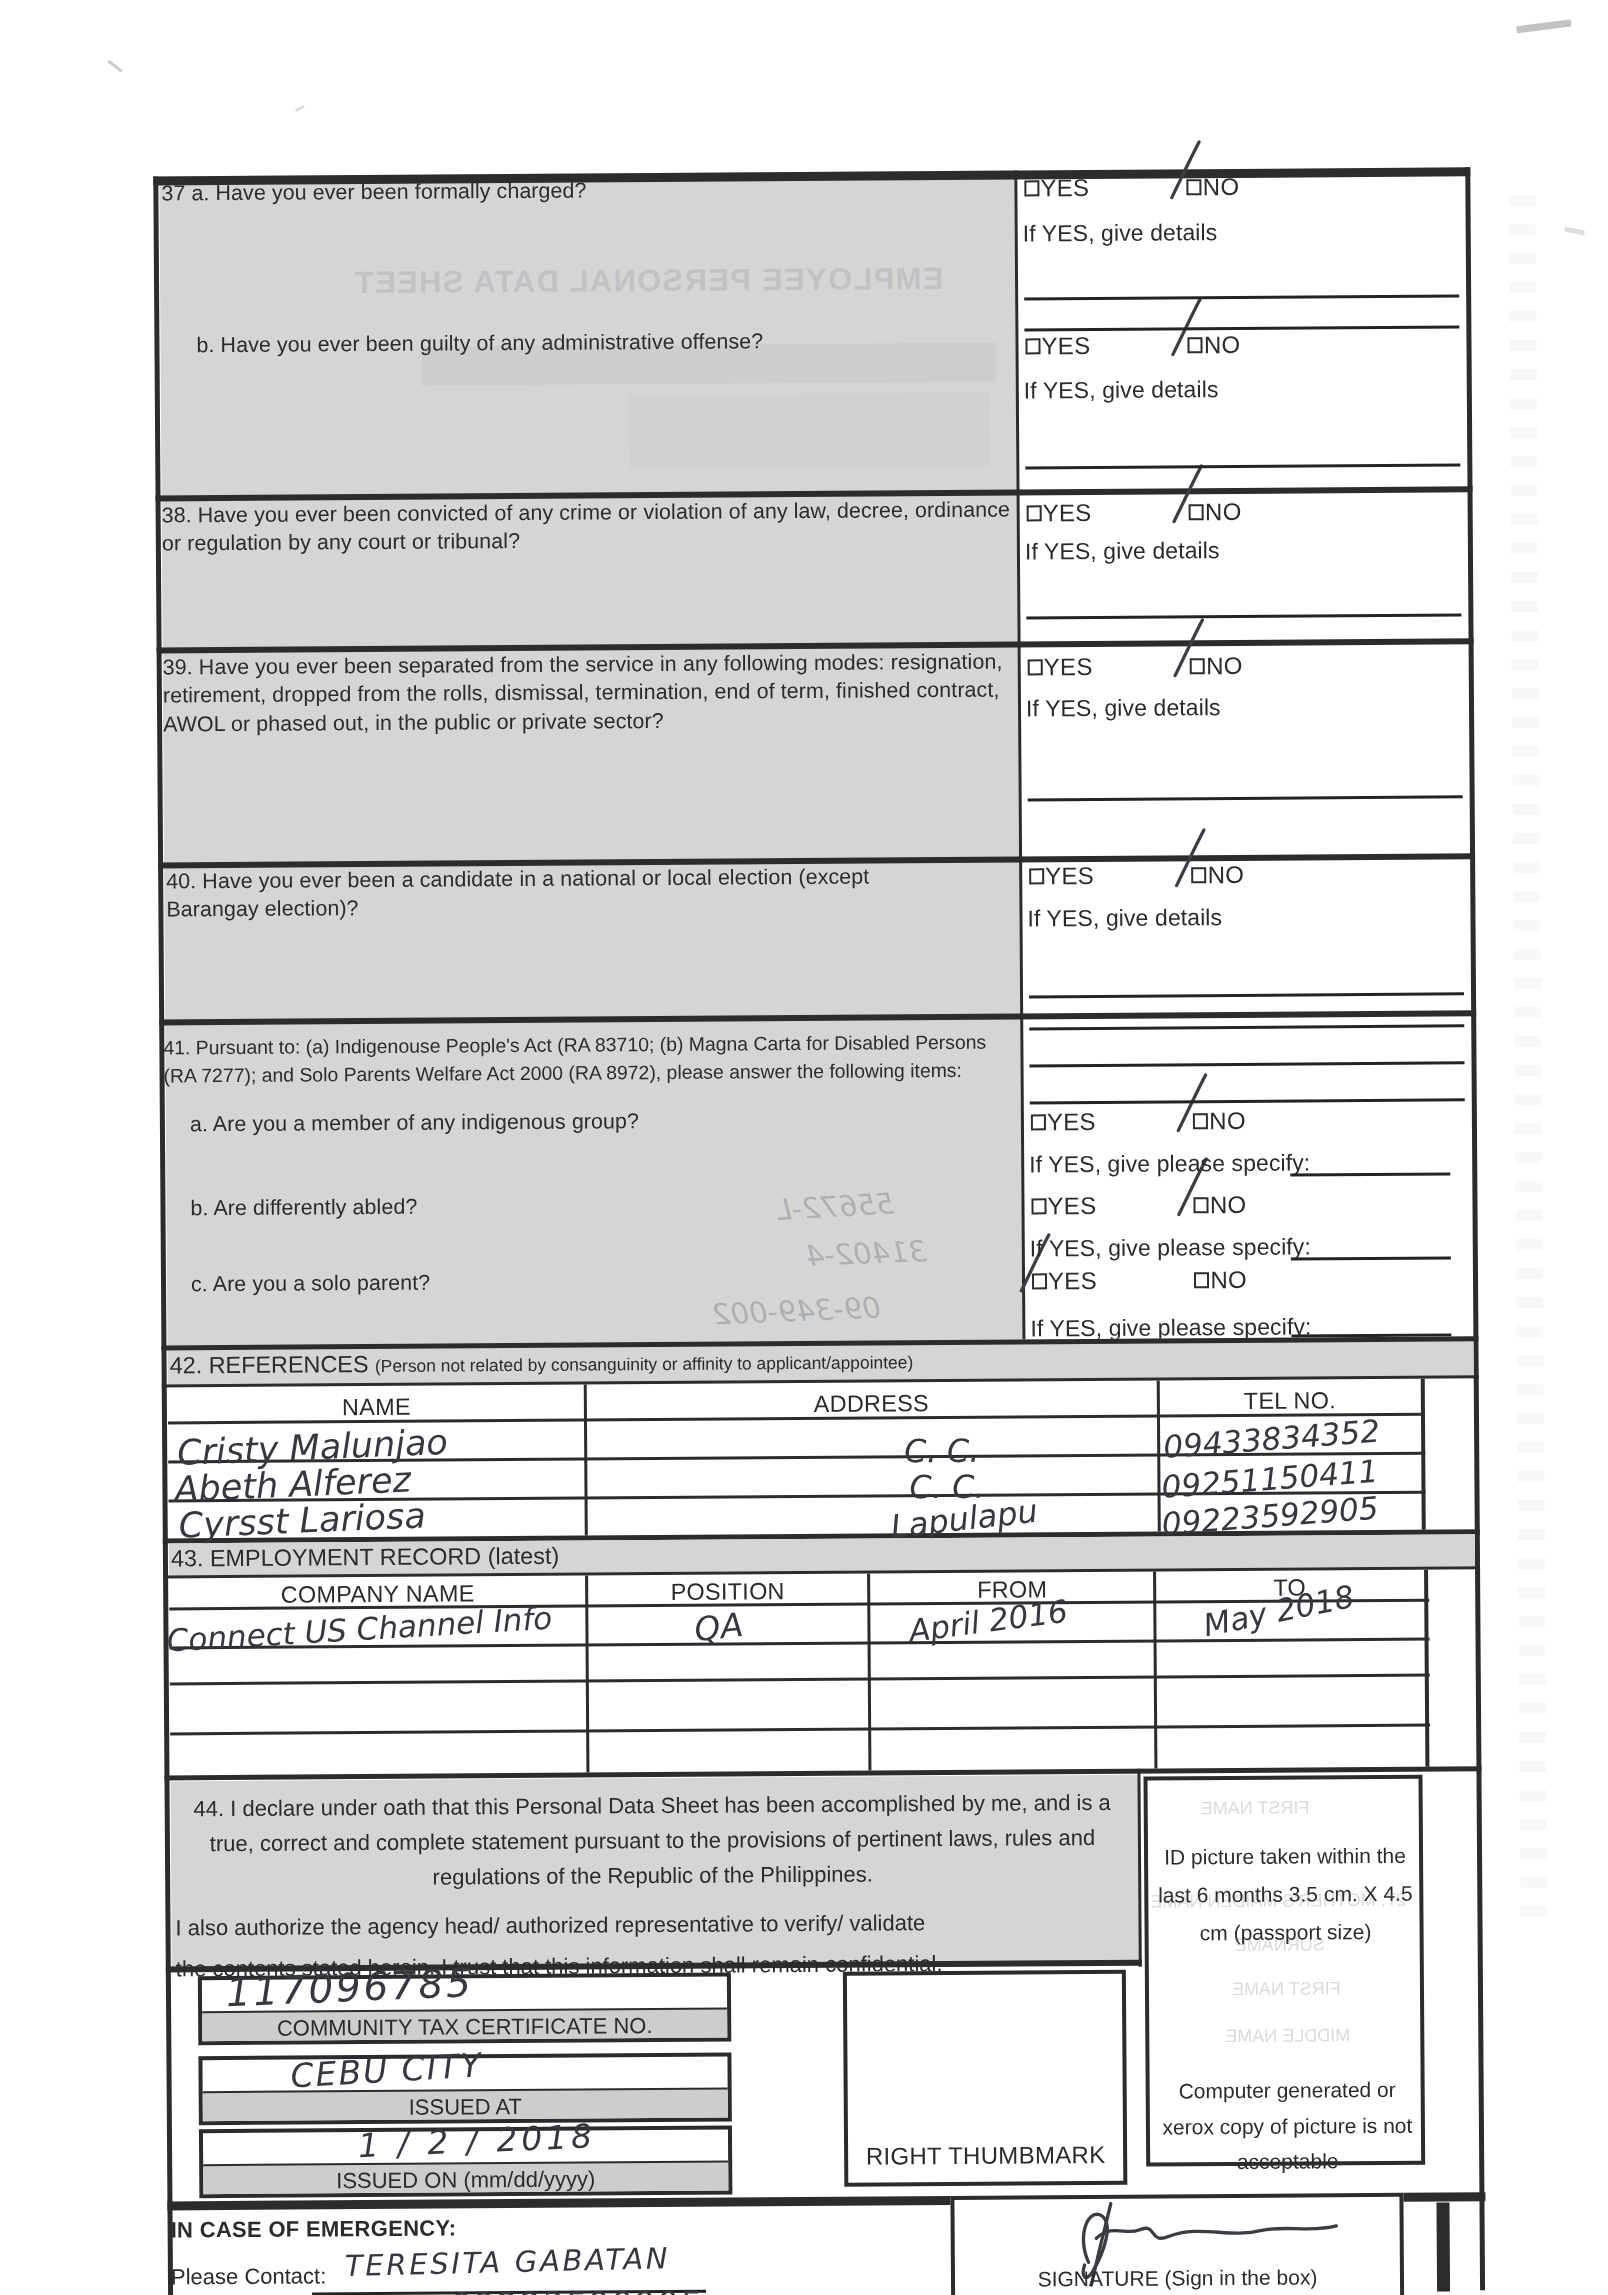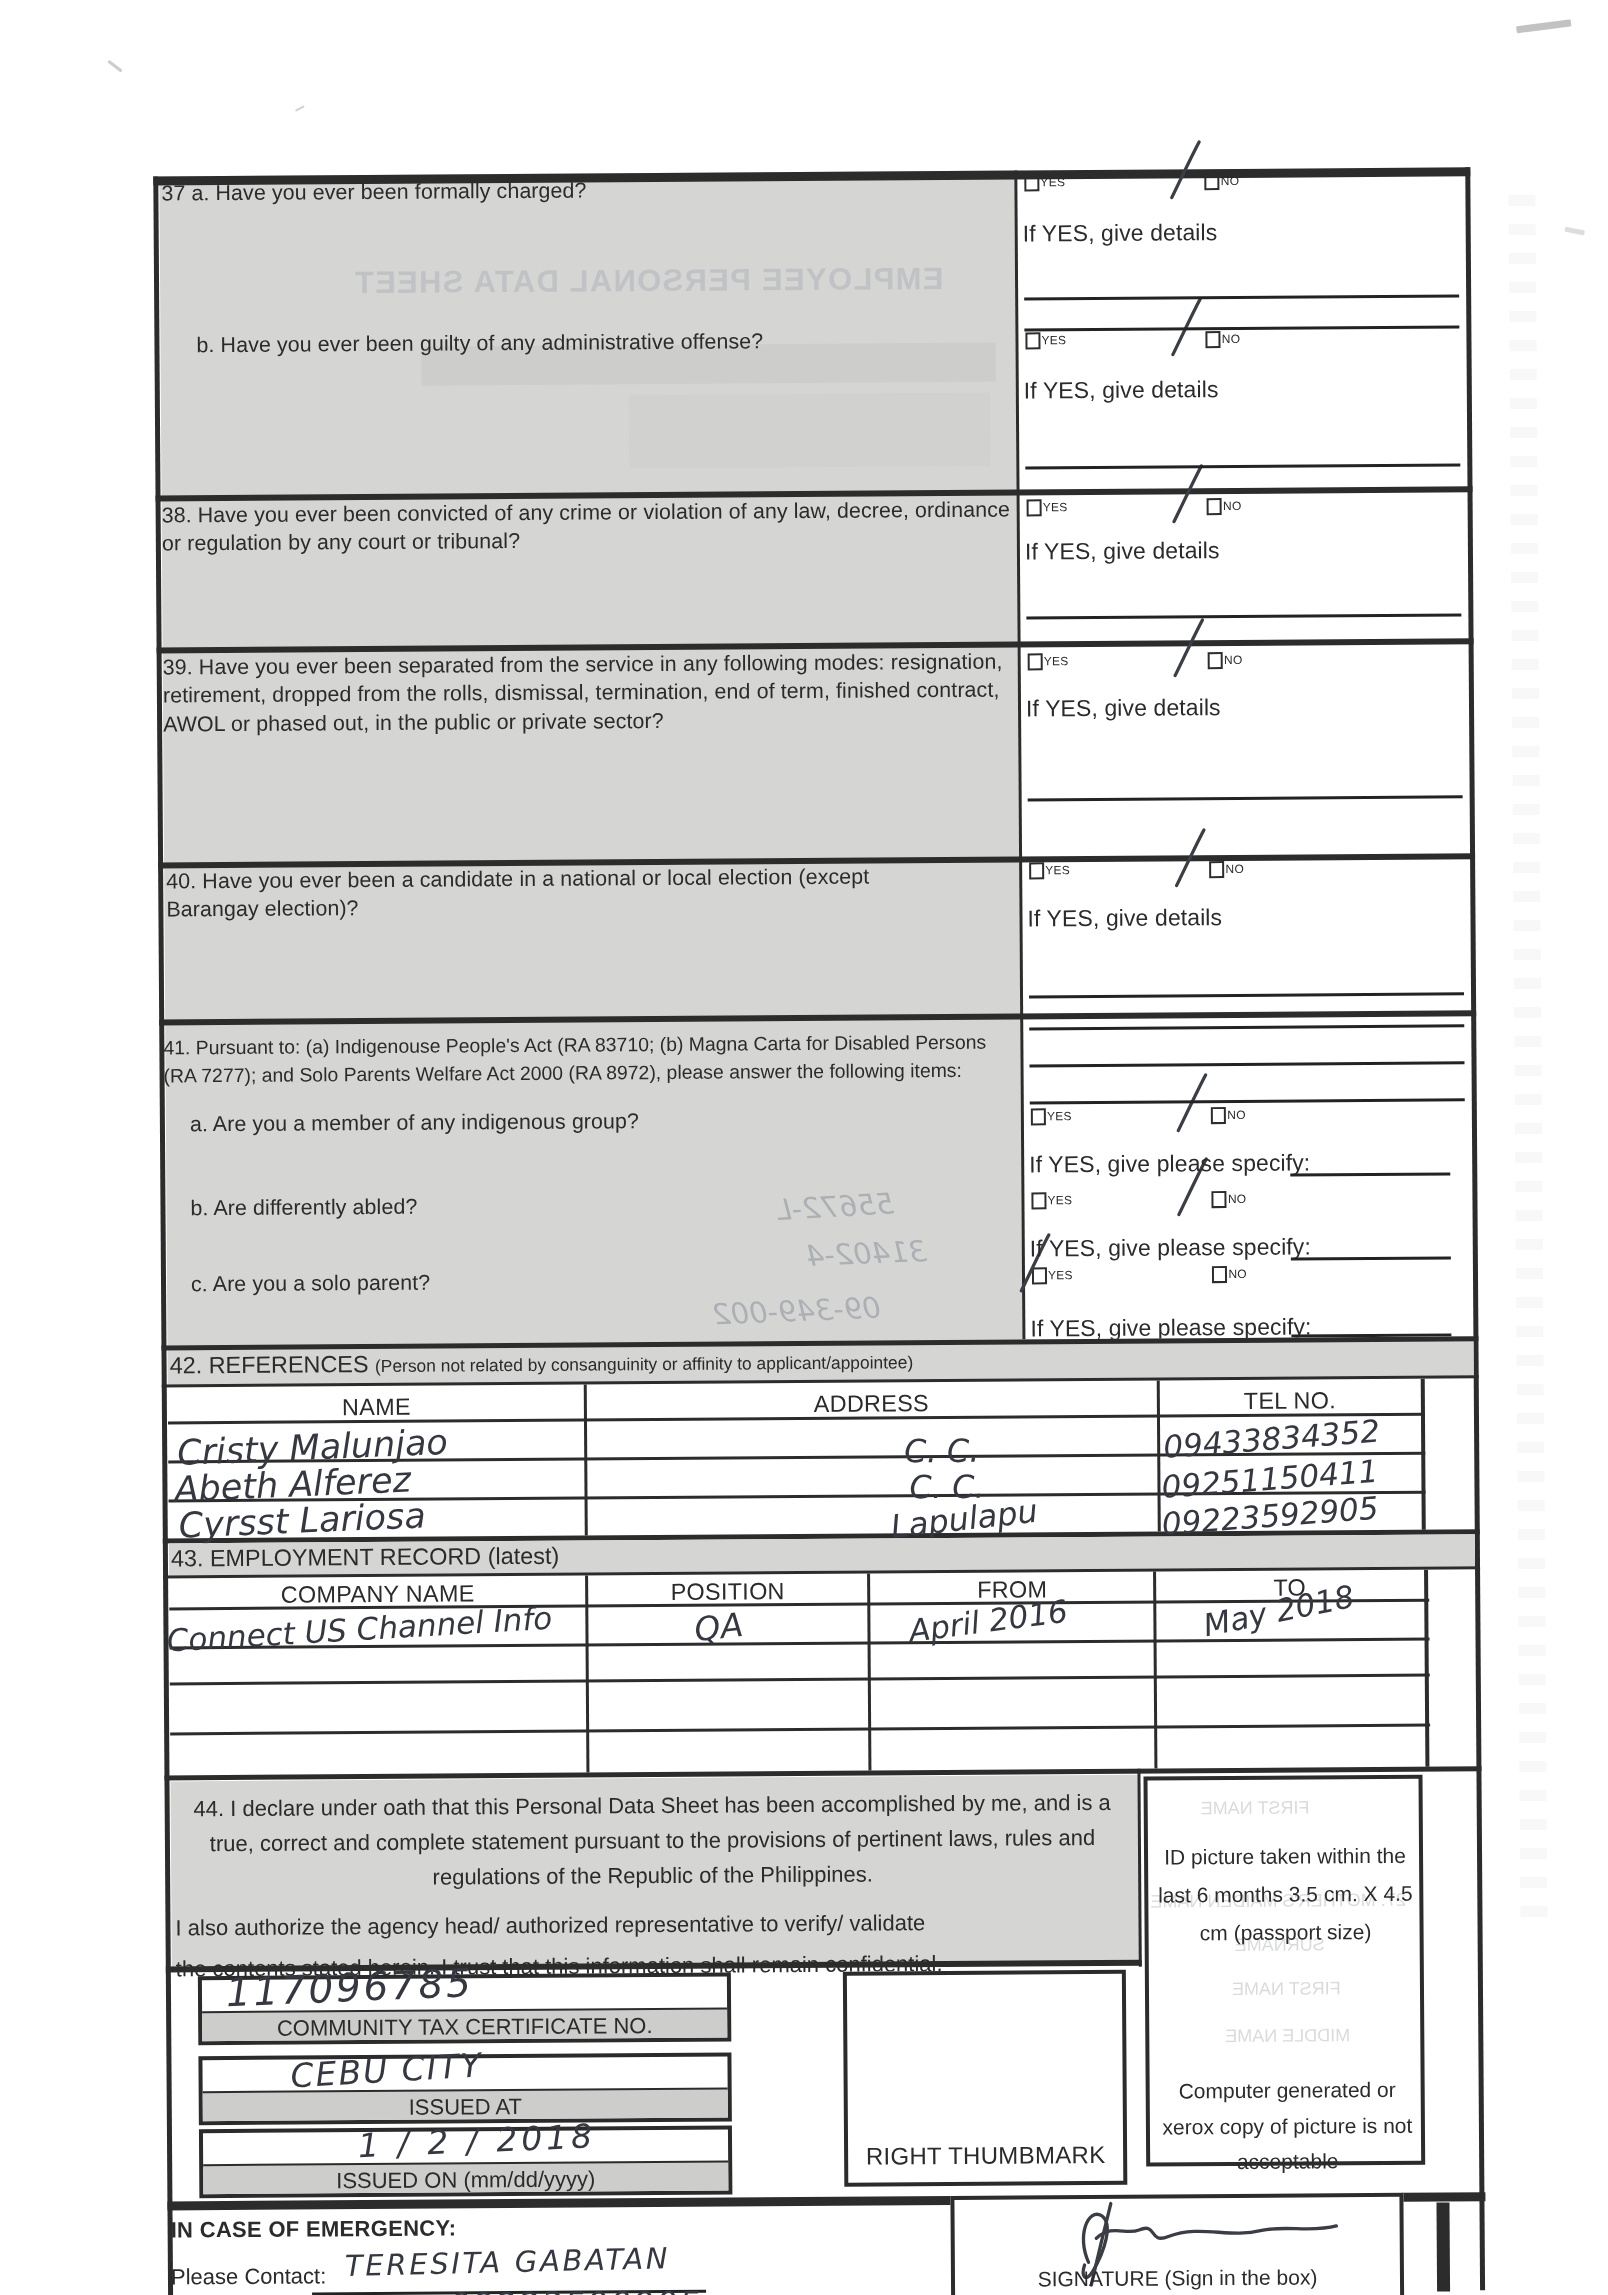--- a/index.html
+++ b/index.html
@@ -10,21 +10,21 @@
   .sheet{position:absolute;left:0;top:0;width:1609px;height:2295px;
          transform:rotate(-0.4deg);transform-origin:801px 1135px}
   .gray{background:#d5d5d3}
   .band{background:#cdcdcb}
   .hline{background:#2c2c2c}
   .vline{background:#2c2c2c}
   .uline{background:#232323;height:2.7px}
   .qtext{font-size:21.4px;line-height:1.32;letter-spacing:0.1px}
   .ifyes{font-size:23px;letter-spacing:0.1px}
   .cbrow{display:flex;justify-content:space-between;width:215px}
-  .cb{display:flex;align-items:center;font-size:12px;letter-spacing:0.3px}
+  .cb{display:flex;align-items:center;font-size:24px;letter-spacing:0.3px}
   .bx{width:14.7px;height:16.7px;border:2px solid #2d2d2d;margin-right:1.3px;flex:none;box-sizing:border-box}
   .hdr{font-size:23.4px;letter-spacing:0.3px;text-align:center}
   .hw{font-family:"DejaVu Sans",sans-serif;font-style:italic;color:#363841;white-space:nowrap}
   .ghost{transform:scaleX(-1);color:#b3b7bc;white-space:nowrap}
   .ghosthw{transform:scaleX(-1);color:#8b929c;opacity:.55;white-space:nowrap;
            font-family:"DejaVu Sans",sans-serif;font-style:italic}
   .slash{overflow:visible}
   .slash path{stroke:#3c3e46;stroke-width:5;fill:none;stroke-linecap:round}
   .center{text-align:center}
   .artifact{background:#8f8f8f;border-radius:1.3px}

